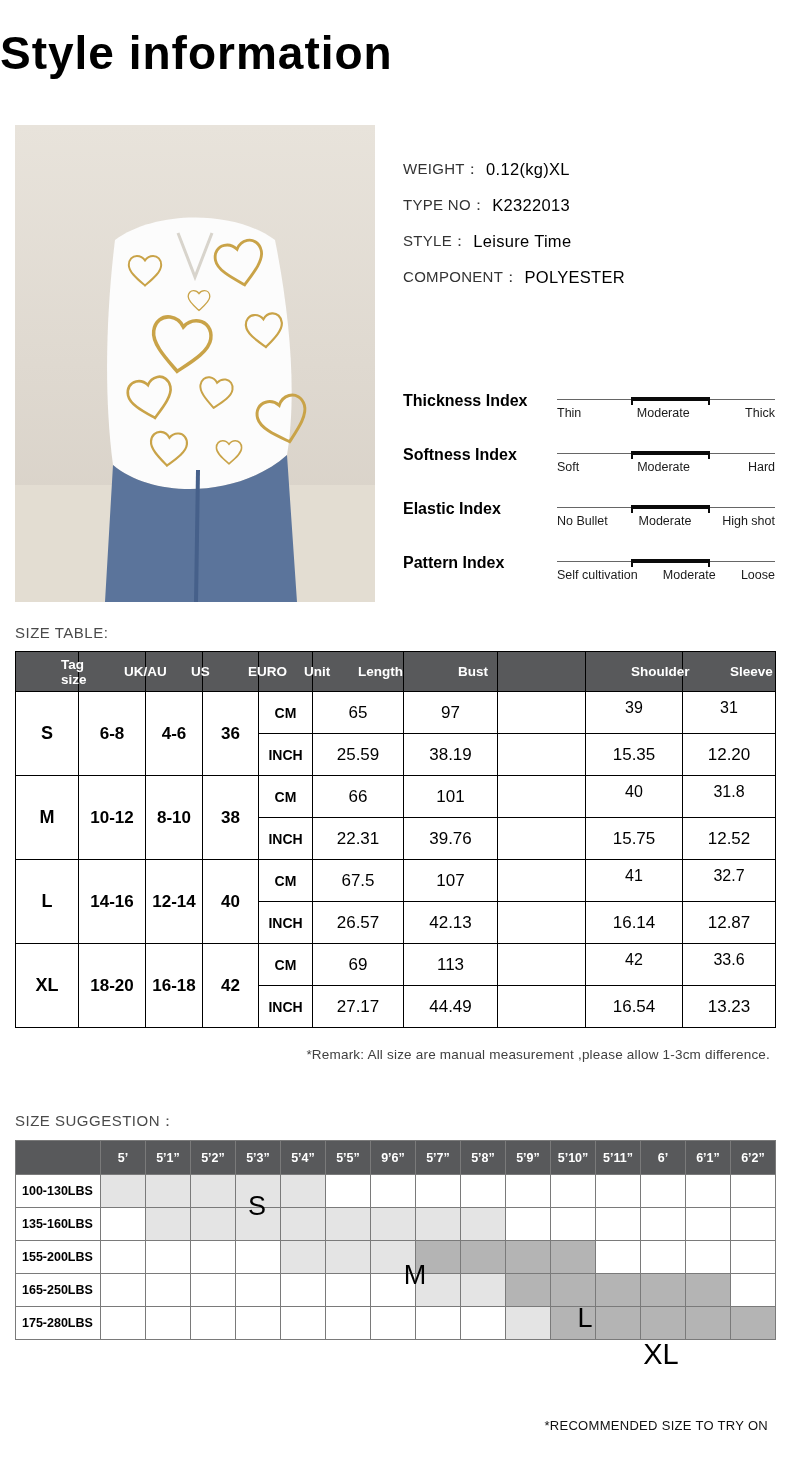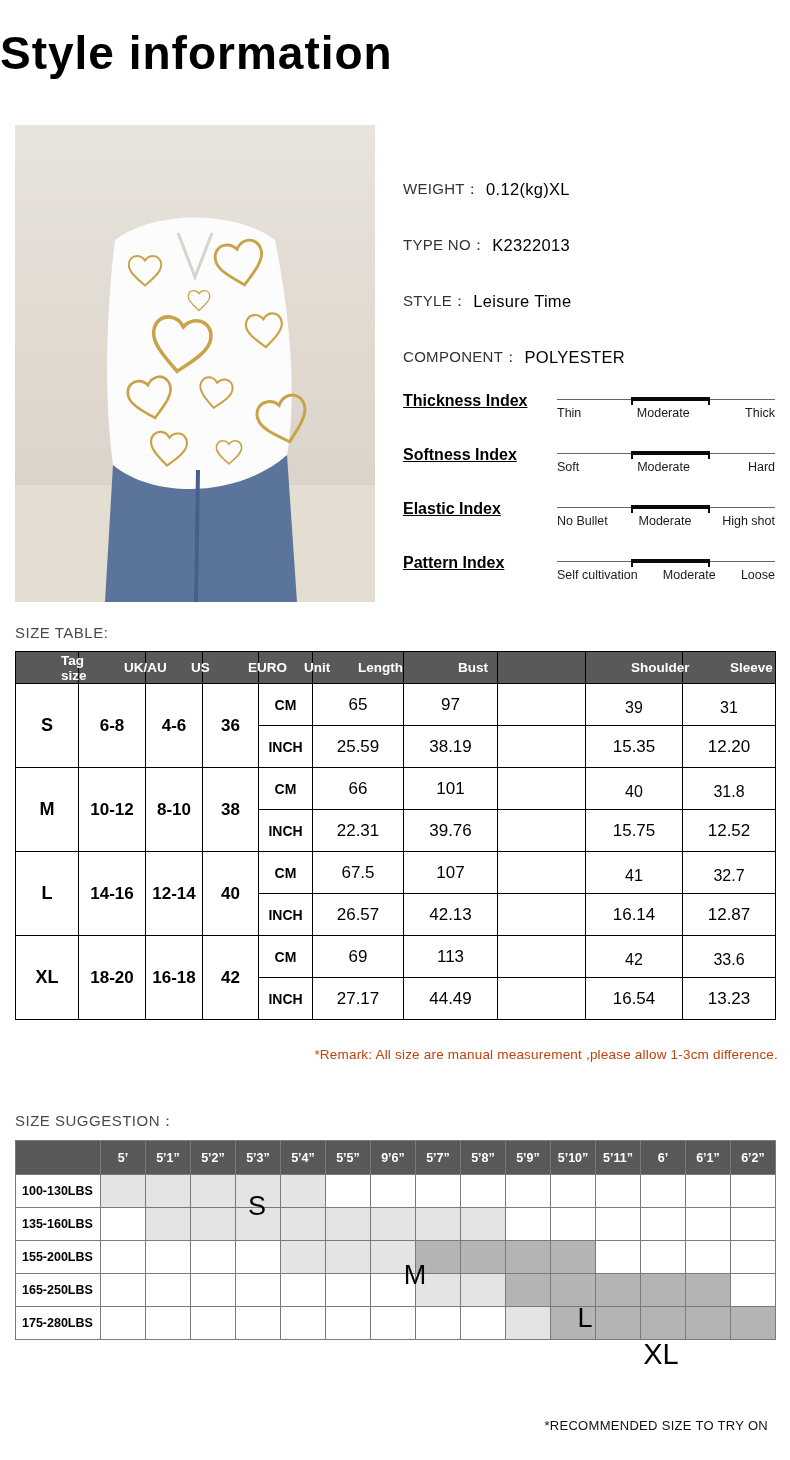--- a/index.html
+++ b/index.html
@@ -6,48 +6,48 @@
   body { background: #fff; font-family: "Liberation Sans", sans-serif; }
   .page { position: relative; width: 790px; height: 1460px; margin: 0 auto; background: #fff; color: #111; overflow: hidden; }
 
   .title { position: absolute; top: 26px; left: 0; width: 100%; 
            font-size: 46px; font-weight: 600; letter-spacing: 1px; color: #000; }
 
   .photo { position: absolute; left: 15px; top: 125px; width: 360px; height: 477px; overflow: hidden; }
   .photo svg { display: block; }
 
   .info { position: absolute; left: 403px; top: 160px; display: flex; flex-direction: column; gap: 17px; }
-  .info-row { display: flex; align-items: flex-start; font-size: 15px; color: #333; letter-spacing: .3px; margin-top: 20px; }
+  .info-row { display: flex; align-items: flex-start; font-size: 15px; color: #333; letter-spacing: .3px; }
   .info-value { font-size: 16.5px; color: #000; font-weight: 500; margin-left: 6px; }
 
   .indices { position: absolute; left: 403px; top: 390px; width: 372px; }
   .index-block { position: relative; height: 54px; }
-  .index-name { position: absolute; left: 0; top: 2px; font-size: 16px; font-weight: 700; color: #000; text-decoration: underline; }
+  .index-name { position: absolute; left: 0; top: 2px; font-size: 16px; font-weight: 700; color: #000; }
   .scale { position: absolute; right: 0; top: 9px; width: 218px; }
   .scale-line { position: relative; height: 0; border-top: 1px solid #666; }
   .scale-bar { position: absolute; left: 34%; top: -3px; width: 36%; height: 4px; background: #0a0a0a; }
   .scale-bar::before, .scale-bar::after { content: ""; position: absolute; top: 0; width: 2px; height: 8px; background: #0a0a0a; }
   .scale-bar::before { left: 0; } .scale-bar::after { right: 0; }
   .scale-labels { display: flex; justify-content: space-between; margin-top: 6px; font-size: 12.5px; color: #1a1a1a; }
 
   .section-heading { position: absolute; left: 15px; font-size: 15px; color: #4a4a4a; letter-spacing: .5px; }
   #size-table-heading { top: 624px; }
   #size-suggestion-heading { top: 1112px; }
 
   .size-table { position: absolute; left: 15px; top: 651px; width: 760px;
                 border-collapse: collapse; table-layout: fixed; }
   .size-table th, .size-table td { border: 1px solid #000; text-align: center; vertical-align: middle; }
-  .size-table thead th { background: #58595b; color: #fff; font-size: 13.5px; font-weight: 700; height: 32px; padding-left: 45px; }
+  .size-table thead th { background: #58595b; color: #fff; font-size: 13.5px; font-weight: 700; height: 40px; padding-left: 45px; }
   .size-table tbody td { font-size: 17px; height: 42px; color: #000; }
   .size-table .tag { font-size: 18px; font-weight: 700; }
   .size-table .dim { font-weight: 600; }
   .size-table .unit { font-size: 14px; font-weight: 700; }
-  .size-table .hi { vertical-align: top; padding-top: 15px; font-size: 16px; }
-
-  .remark { position: absolute; right: 12px; top: 1047px; font-size: 13.5px; color: #c2410c; letter-spacing: .2px; }
+  .size-table .hi { vertical-align: top; padding-top: 7px; font-size: 16px; }
+
+  .remark { position: absolute; right: 20px; top: 1047px; font-size: 13.5px; color: #404040; letter-spacing: .2px; }
 
   .sg-table { position: absolute; left: 15px; top: 1140px; width: 760px;
               border-collapse: collapse; table-layout: fixed; }
   .sg-table th, .sg-table td { border: 1px solid #7a7a7a; height: 33px; padding: 0; }
   .sg-table thead th { background: #58595b; color: #fff; font-size: 12.5px; font-weight: 700; height: 34px; }
   .sg-table .sg-w { font-size: 12.5px; font-weight: 700; text-align: left; padding-left: 6px; background: #fff; color: #000; }
   .sg-table .c1 { background: #e4e4e4; }
   .sg-table .c2 { background: #b4b4b4; }
   .sg-col-label { width: 85px; }
   .sg-col { width: 45px; }

